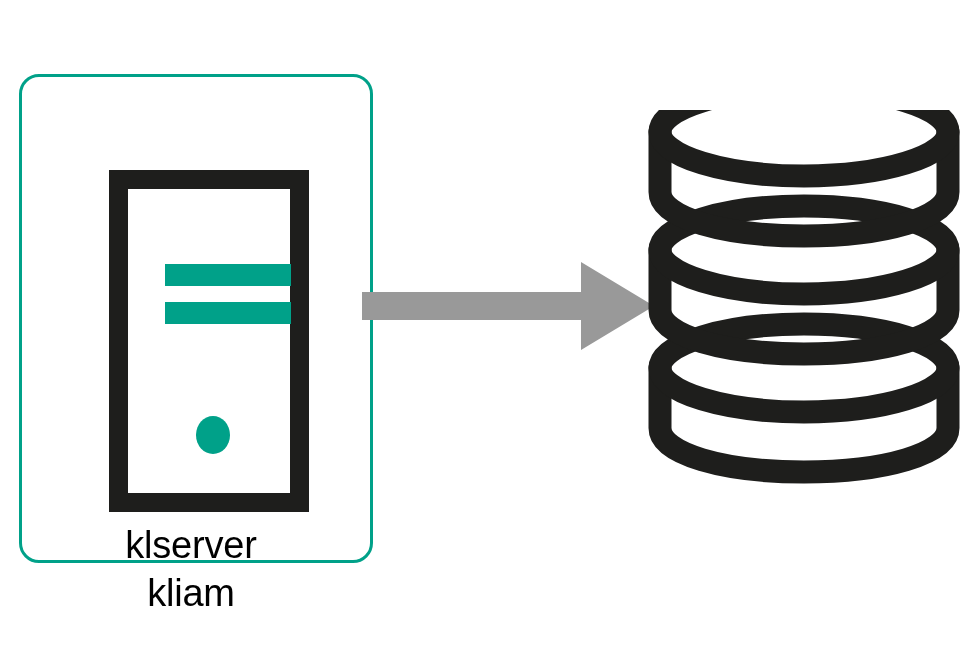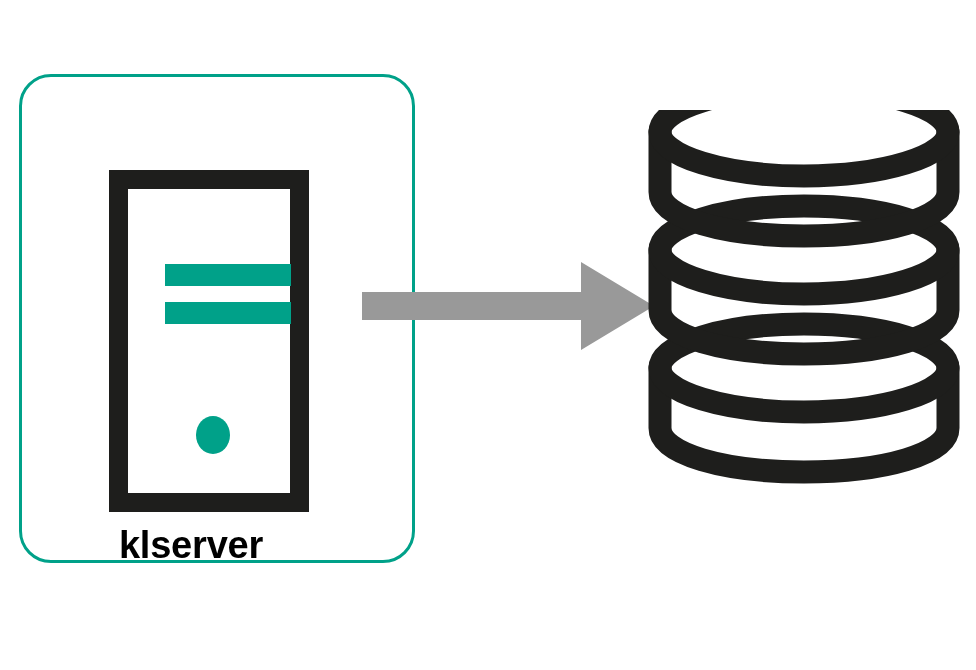--- a/index.html
+++ b/index.html
@@ -16,27 +16,26 @@
     width: 976px;
     height: 670px;
     background: #ffffff;
     overflow: hidden;
   }
   
   .node-box {
     position: absolute;
     left: 19px;
     top: 74px;
-    width: 396px;
+    width: 354px;
     height: 489px;
     box-sizing: border-box;
     background: #ffffff;
     border: 3px solid #00A189;
-    border-radius: 32px;
-    font-weight: bold;
+    border-radius: 20px;
   }
   
   .server-icon {
     position: absolute;
     left: 87px;
     top: 93px;
     width: 200px;
     height: 342px;
     box-sizing: border-box;
     background: #1e1e1c;
@@ -110,20 +109,21 @@
     <div class="server-icon">
       <div class="server-panel">
         <div class="server-bar bar-1"></div>
         <div class="server-bar bar-2"></div>
         <div class="server-dot"></div>
       </div>
     </div>
 
     <div class="node-label">
       <span class="line">klserver</span>
+      <span class="line">kliam</span>
     </div>
 
   </div>
 
   <div class="arrow-wrap">
     <svg width="296" height="96" viewBox="0 0 296 96" xmlns="http://www.w3.org/2000/svg">
       <polygon points="0,34 219,34 219,4 292,48 219,92 219,62 0,62" fill="#999999"></polygon>
     </svg>
   </div>
 

